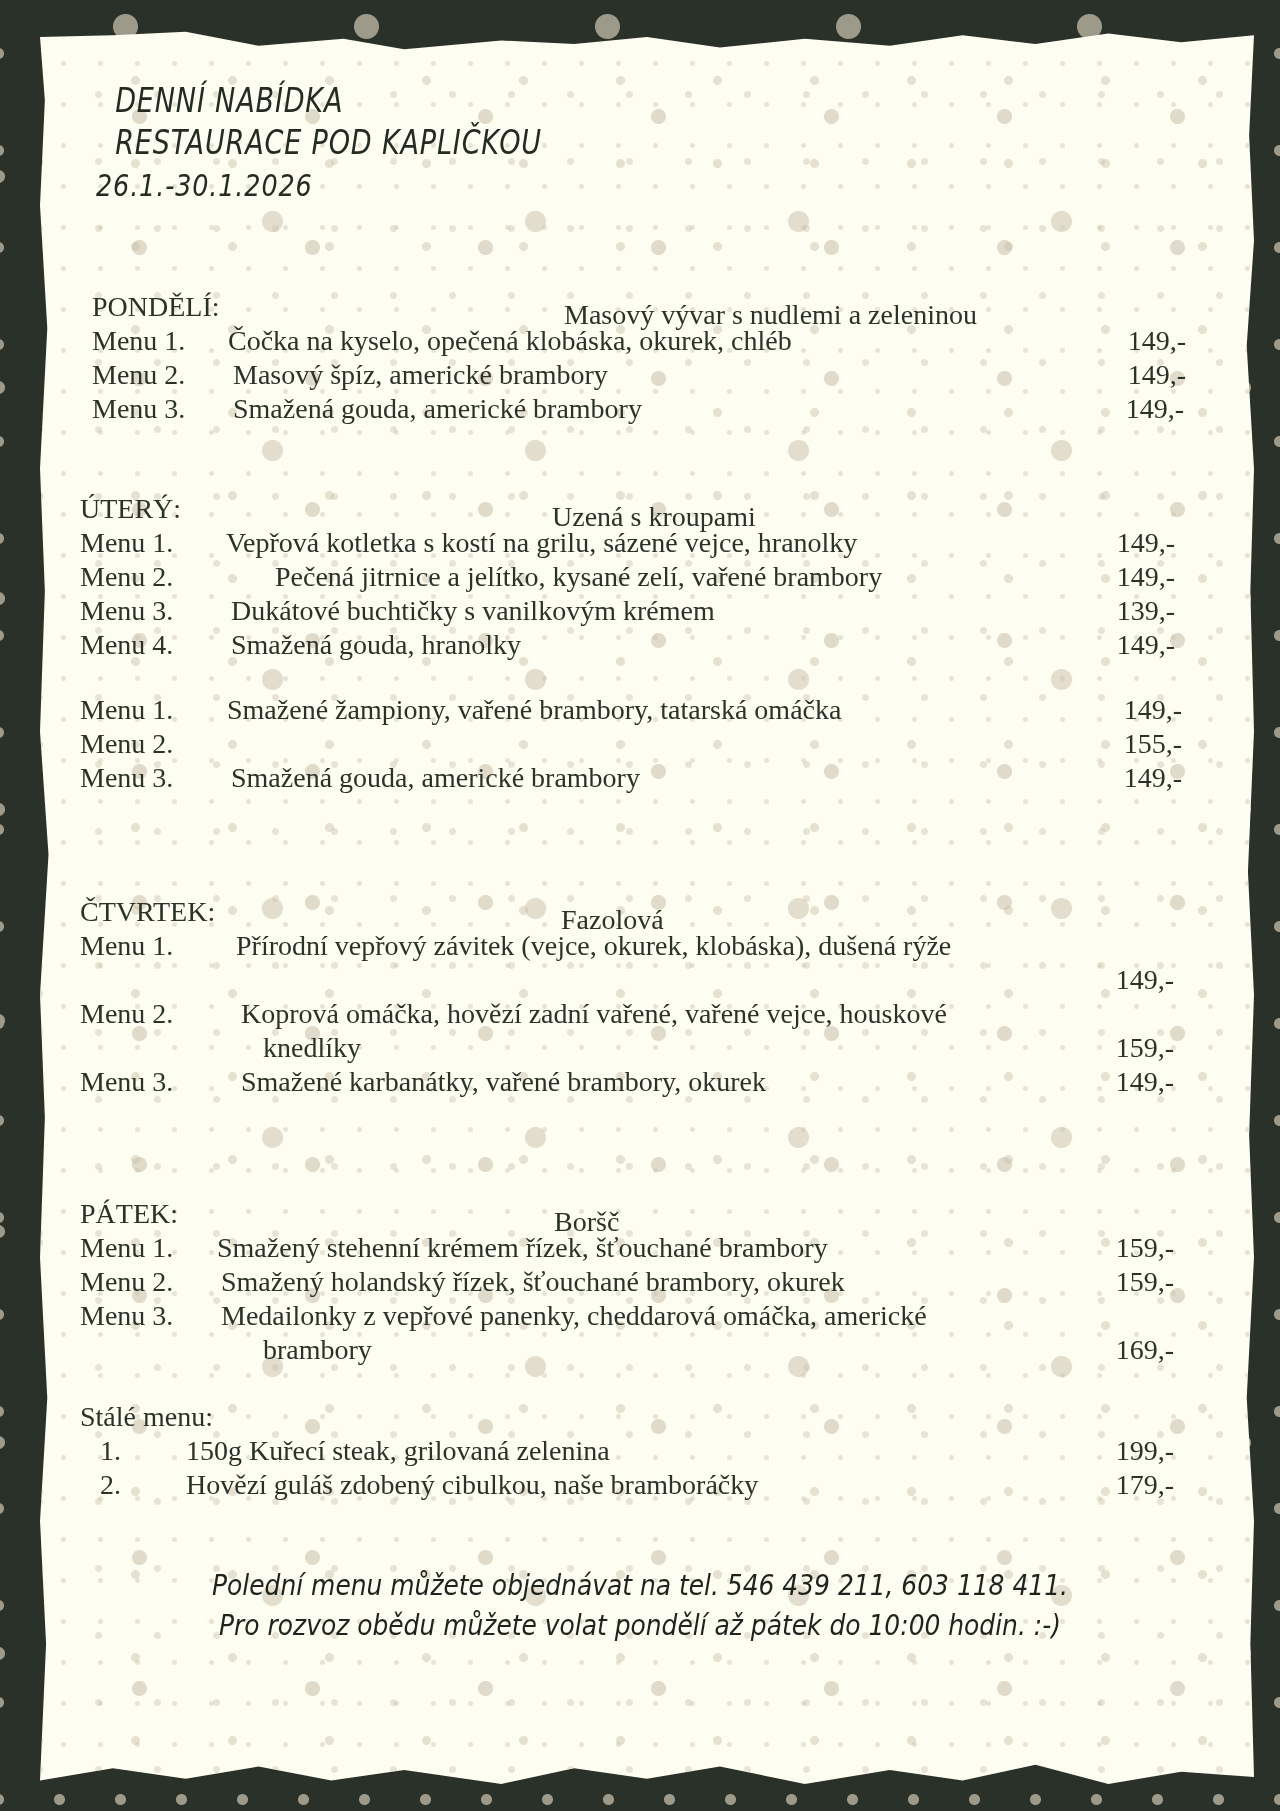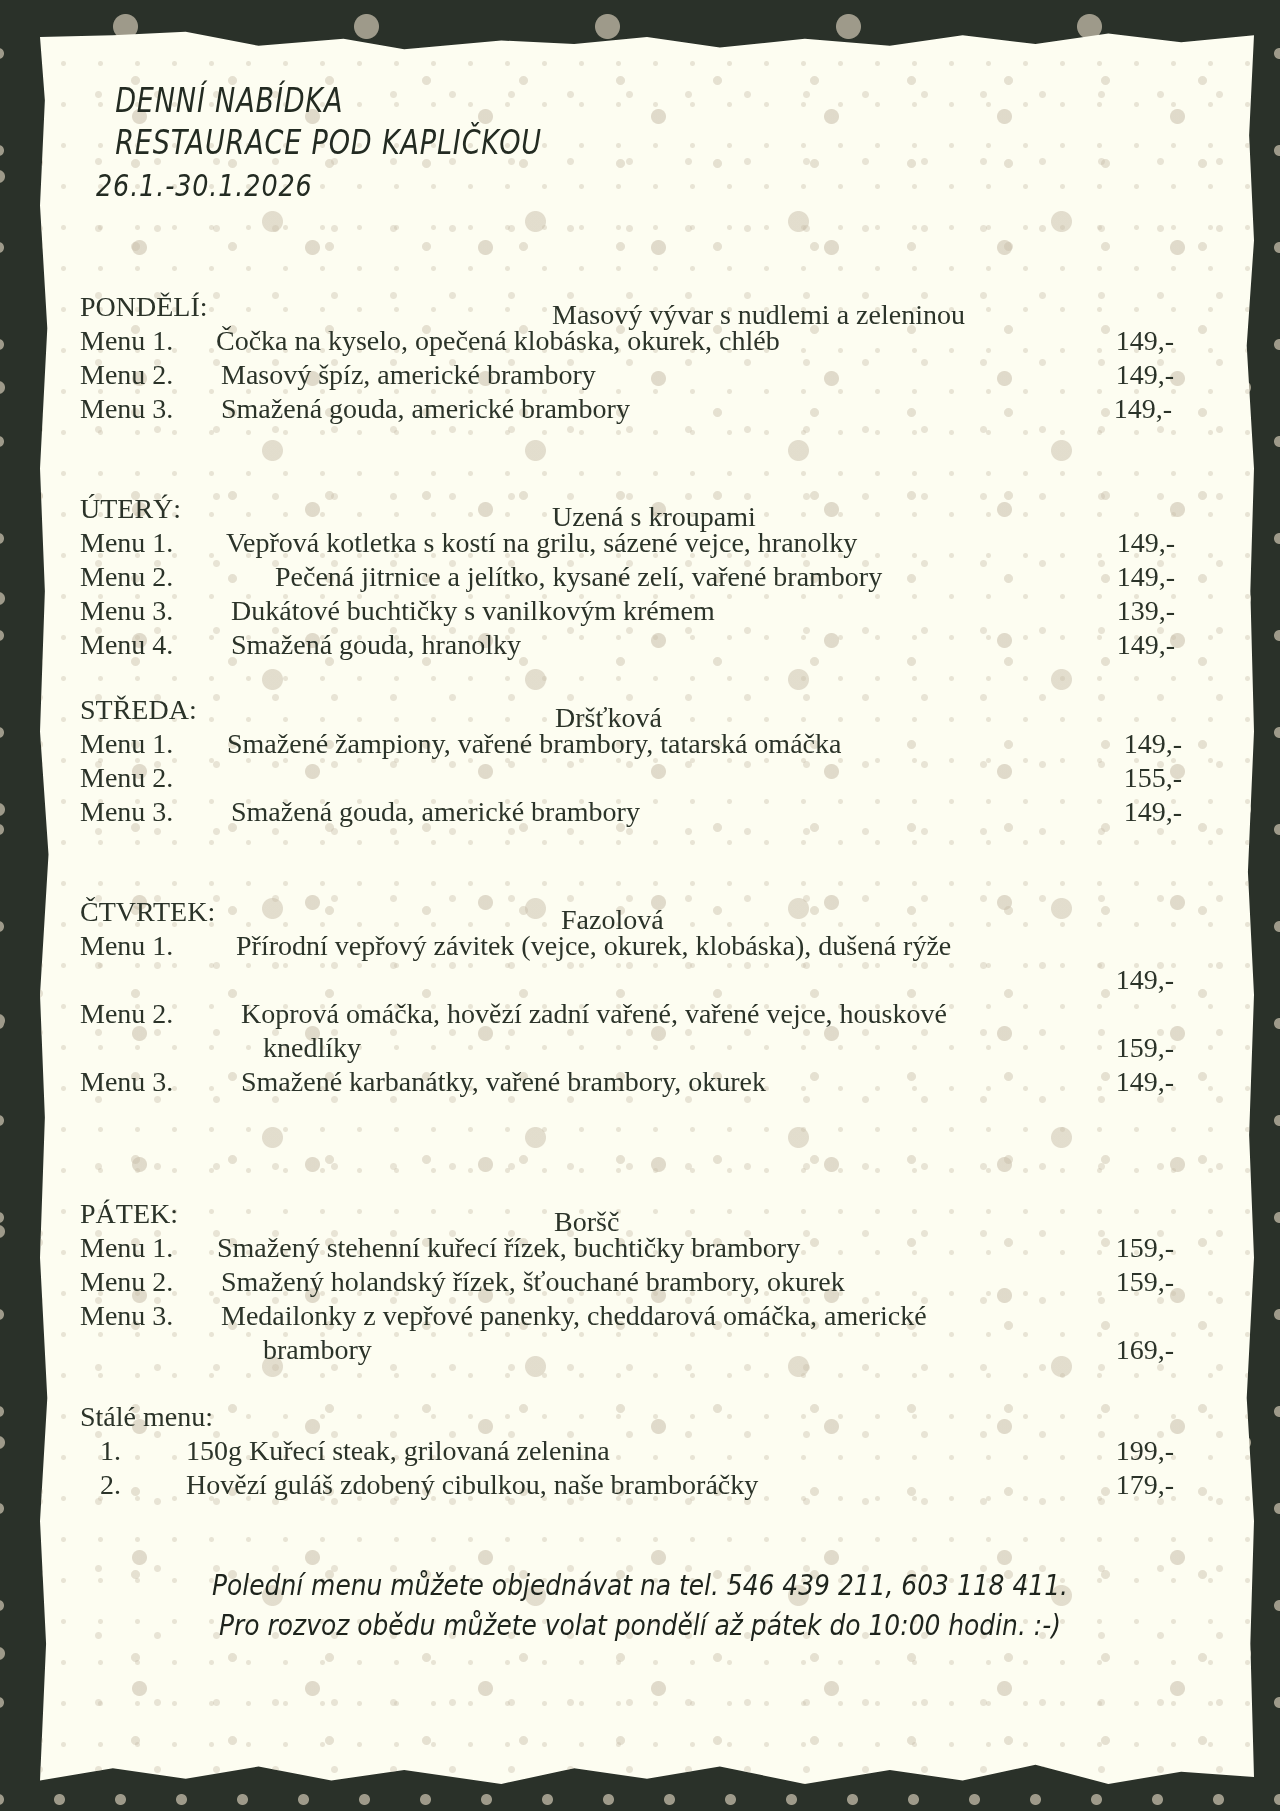--- a/index.html
+++ b/index.html
@@ -163,21 +163,21 @@
 <div class="paper"></div>
 
 <div class="header">
   <div class="title">Denní nabídka</div>
   <div class="subtitle">Restaurace Pod Kapličkou</div>
   <div class="dates">26.1.-30.1.2026</div>
 </div>
 
 <div class="menu">
 
-  <div class="day" style="top:290px;">
+  <div class="day" style="top:290px;margin-left:12px;">
     <div class="day-head">
       <span class="day-name">PONDĚLÍ:</span>
       <span class="day-soup">Masový vývar s nudlemi a zeleninou</span>
     </div>
     <div class="row">
       <span class="label">Menu 1.</span>
       <span class="dish" style="left:136px;">Čočka na kyselo, opečená klobáska, okurek, chléb</span>
       <span class="price" style="right:26px;">149,-</span>
     </div>
     <div class="row">
@@ -213,24 +213,20 @@
       <span class="price" style="right:25px;">139,-</span>
     </div>
     <div class="row">
       <span class="label">Menu 4.</span>
       <span class="dish" style="left:151px;">Smažená gouda, hranolky</span>
       <span class="price" style="right:25px;">149,-</span>
     </div>
   </div>
 
   <div class="day" style="top:693px;">
-    <div class="day-head">
-      <span class="day-name">STŘEDA:</span>
-      <span class="day-soup" style="left:475px;">Dršťková</span>
-    </div>
     <div class="row">
       <span class="label">Menu 1.</span>
       <span class="dish" style="left:147px;">Smažené žampiony, vařené brambory, tatarská omáčka</span>
       <span class="price" style="right:18px;">149,-</span>
     </div>
     <div class="row">
       <span class="label">Menu 2.</span>
       <span class="price" style="right:18px;">155,-</span>
     </div>
     <div class="row">
@@ -263,21 +259,21 @@
     </div>
   </div>
 
   <div class="day" style="top:1197px;">
     <div class="day-head">
       <span class="day-name">PÁTEK:</span>
       <span class="day-soup" style="left:474px;">Boršč</span>
     </div>
     <div class="row">
       <span class="label">Menu 1.</span>
-      <span class="dish" style="left:137px;">Smažený stehenní kuřecí řízek, buchtičky brambory</span>
+      <span class="dish" style="left:137px;">Smažený stehenní krémem řízek, šťouchané brambory</span>
       <span class="price" style="right:26px;">159,-</span>
     </div>
     <div class="row">
       <span class="label">Menu 2.</span>
       <span class="dish" style="left:141px;">Smažený holandský řízek, šťouchané brambory, okurek</span>
       <span class="price" style="right:26px;">159,-</span>
     </div>
     <div class="row wrap-price">
       <span class="label">Menu 3.</span>
       <span class="dish" style="left:141px;">Medailonky z vepřové panenky, cheddarová omáčka, americké</span>

